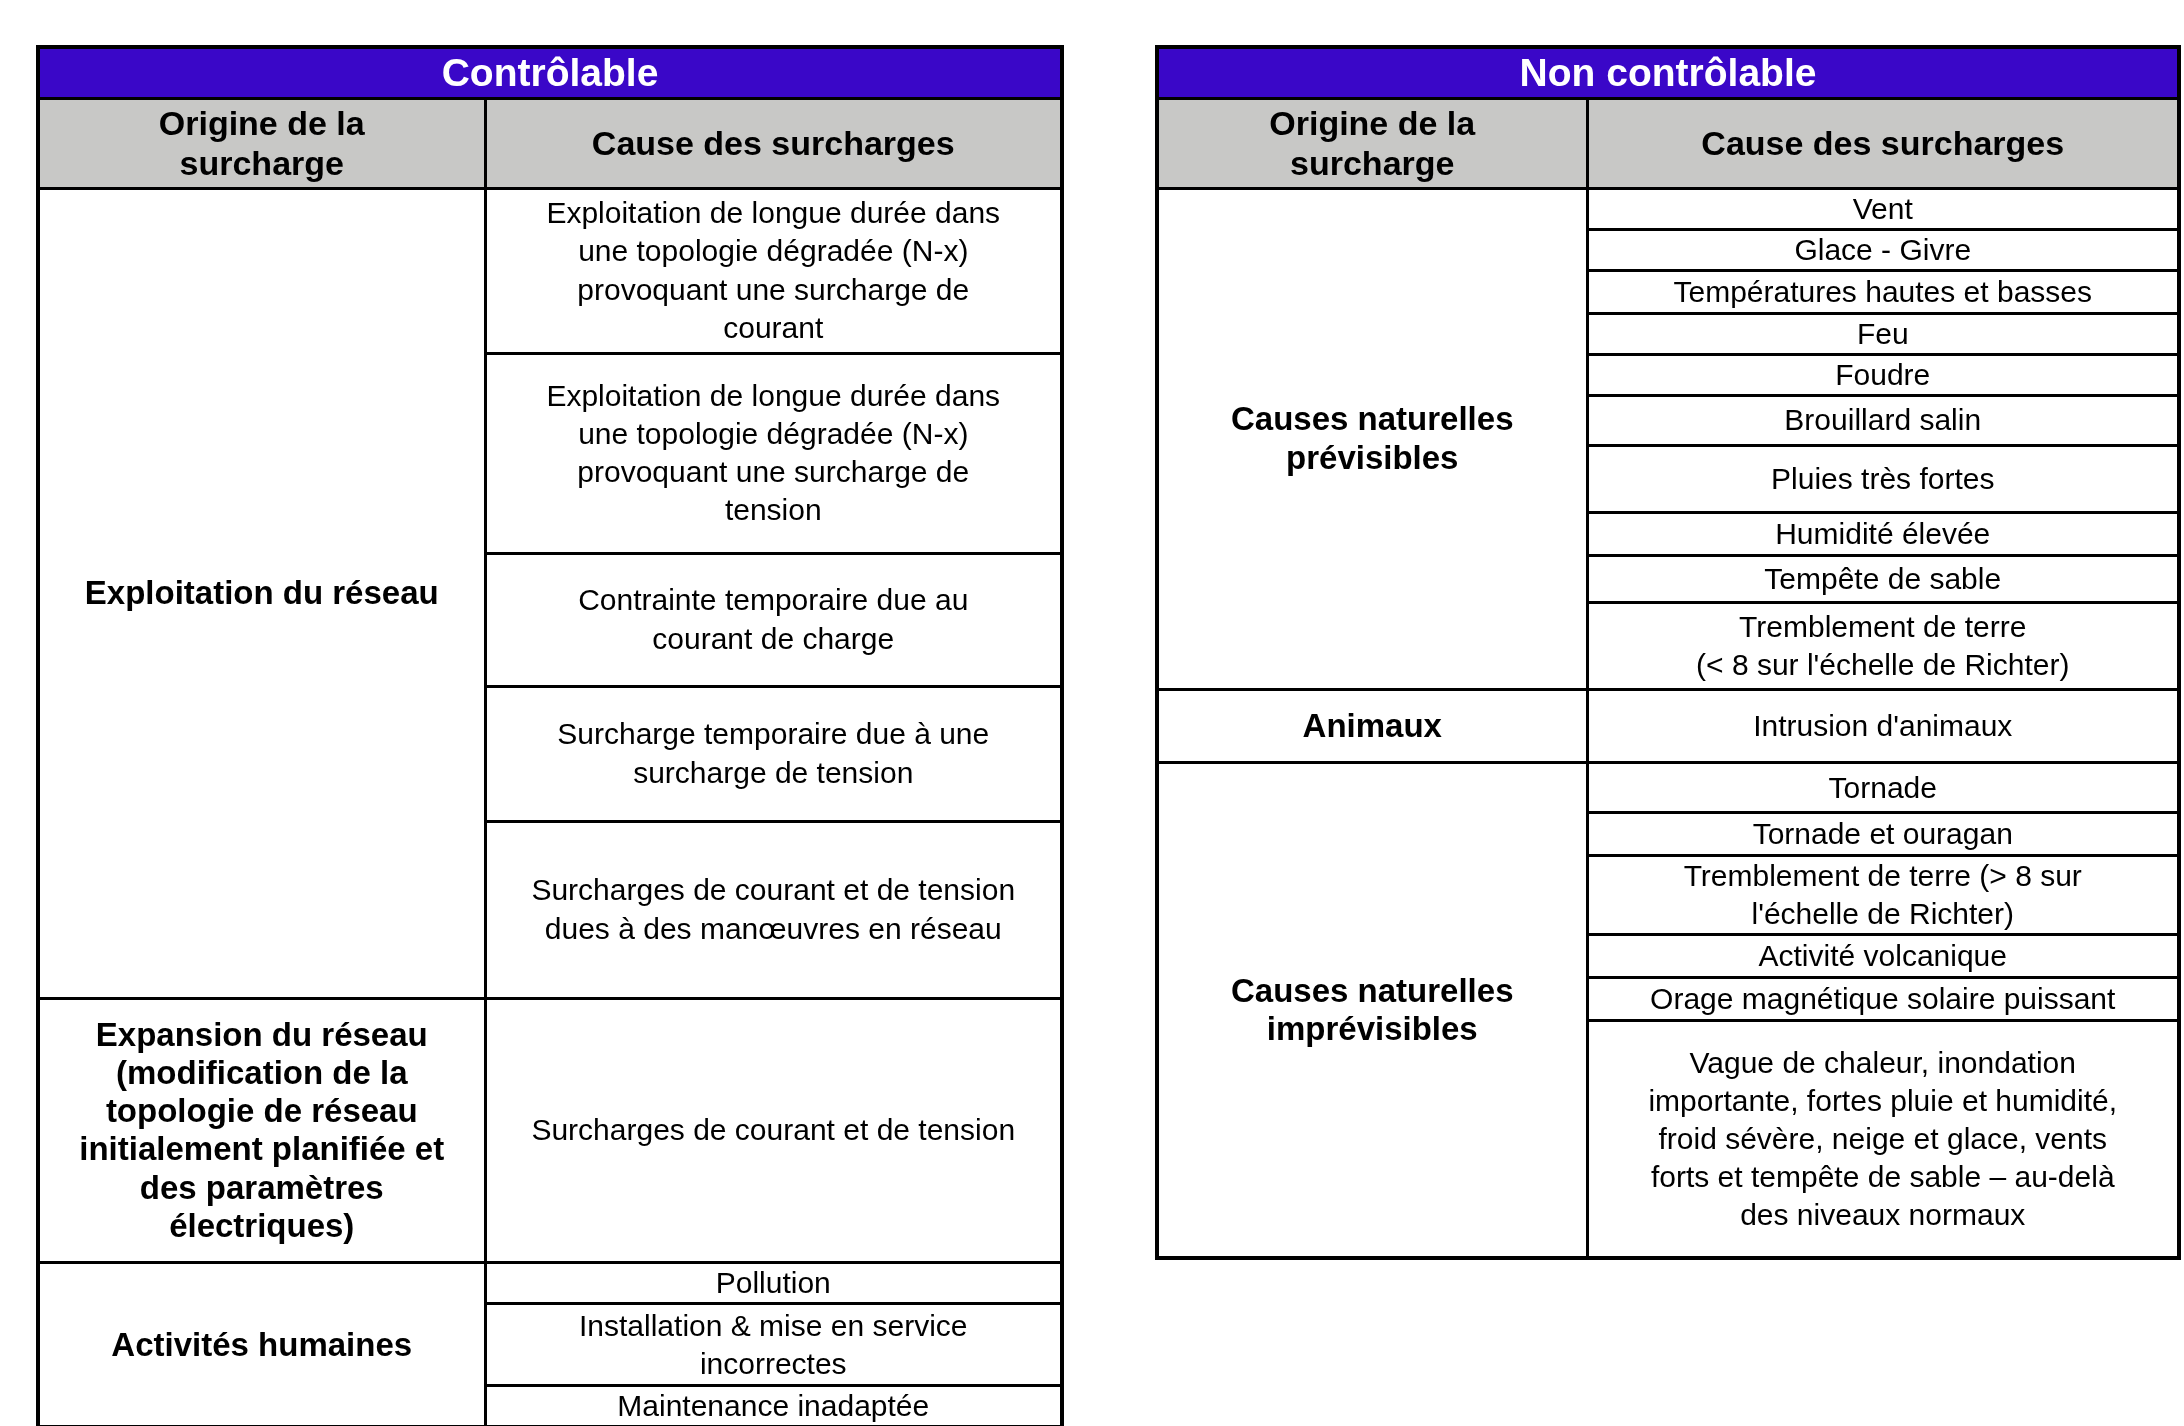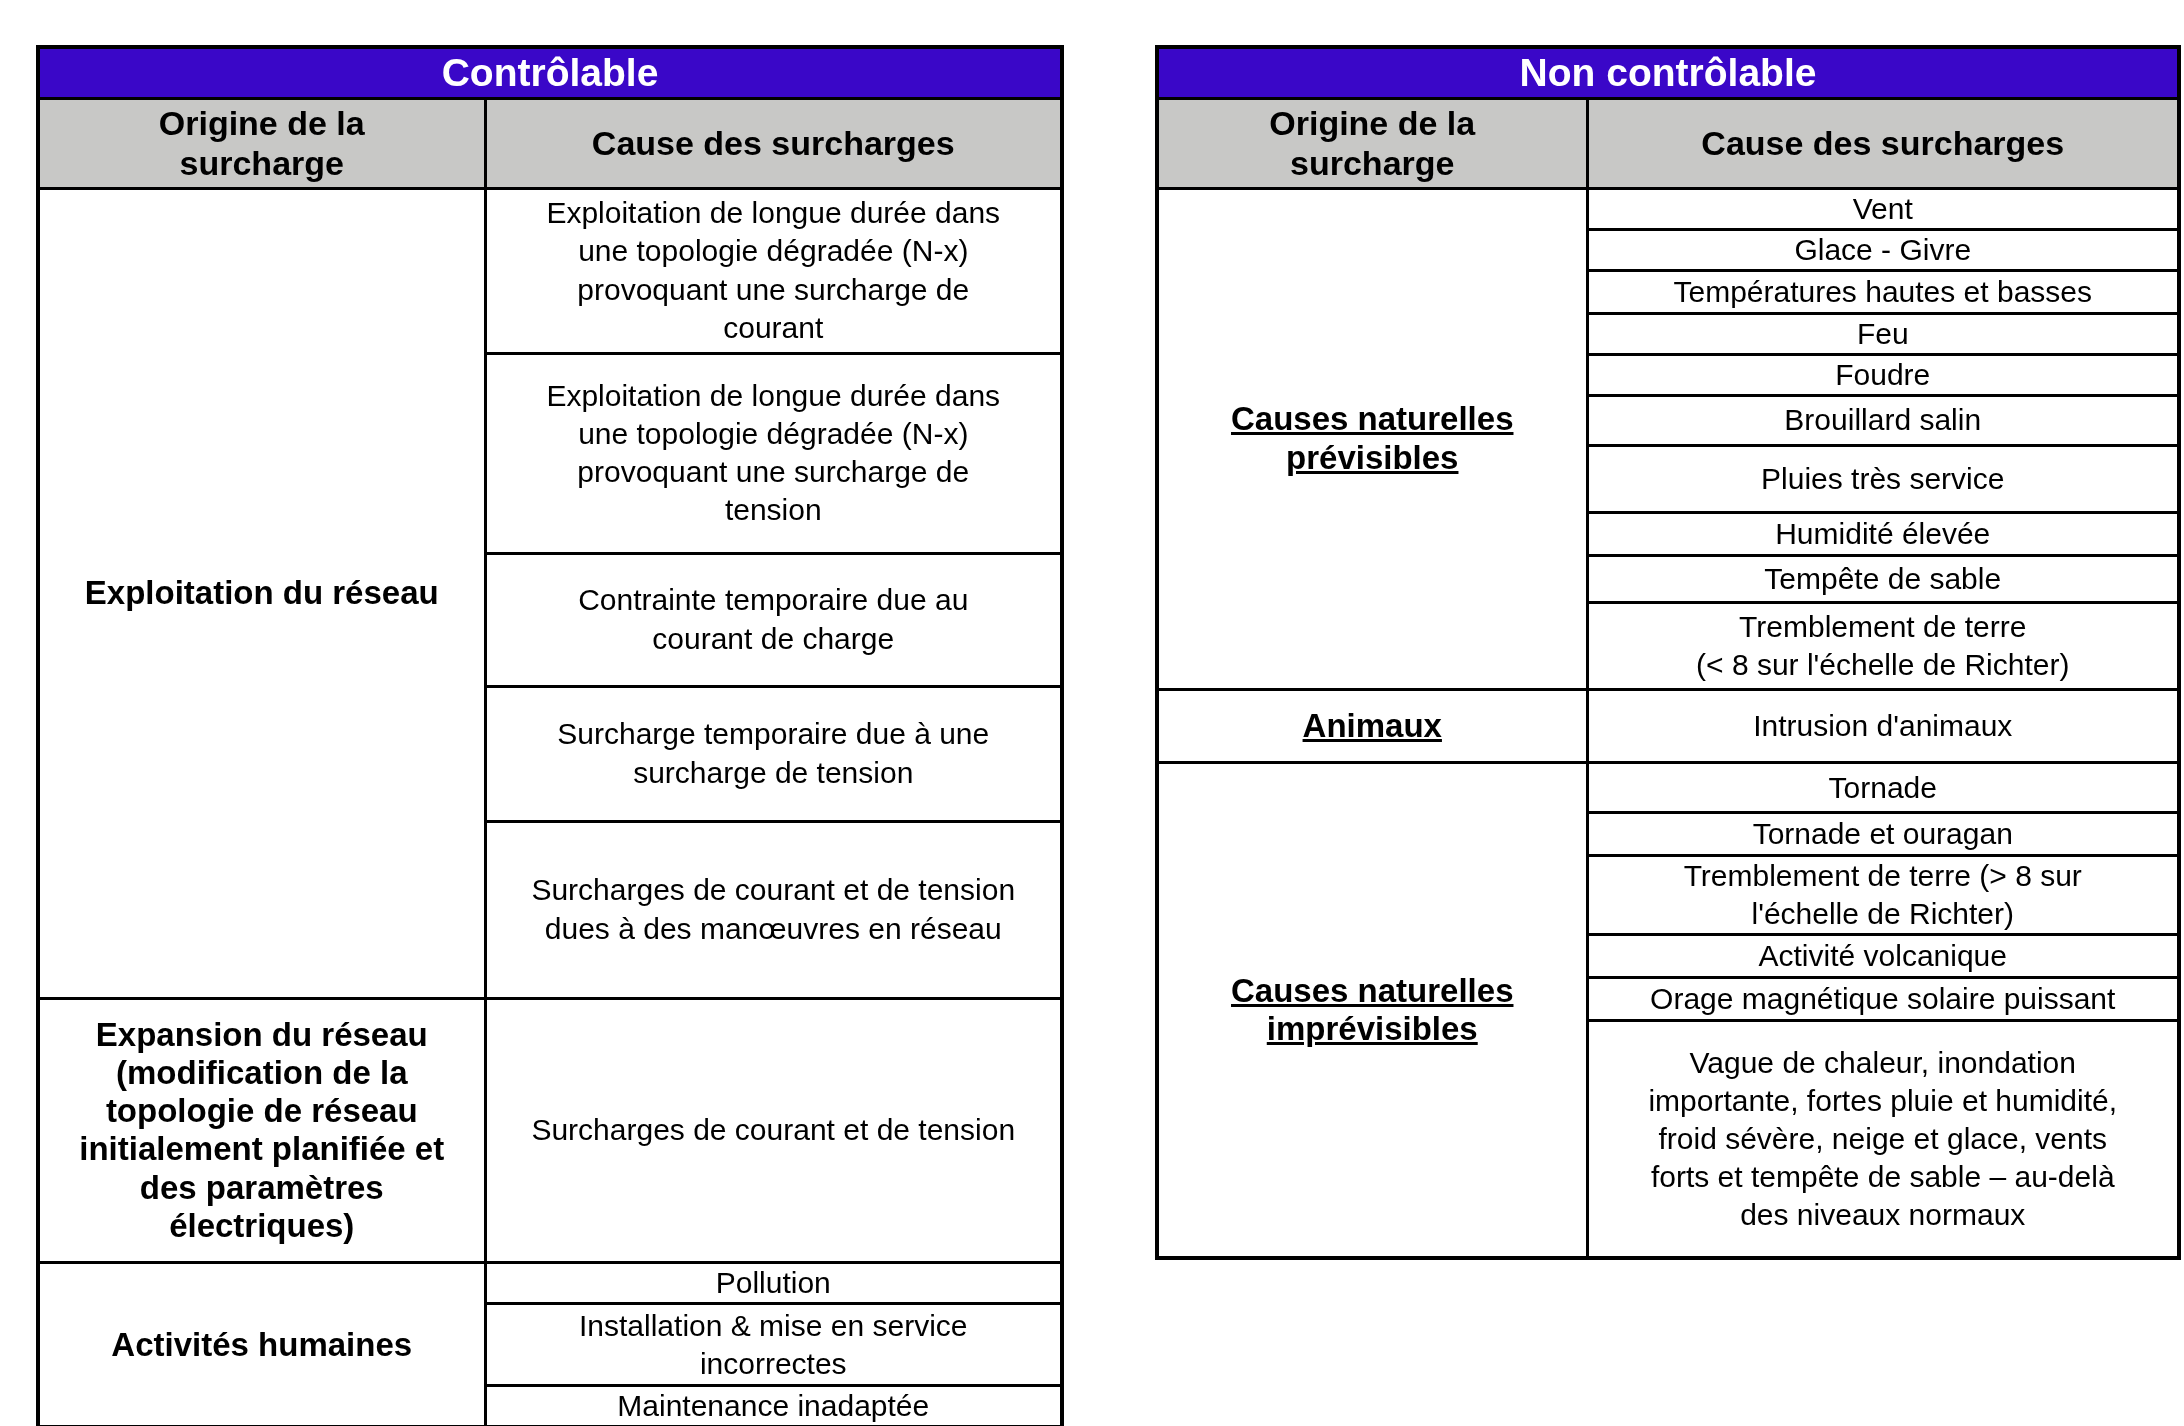--- a/index.html
+++ b/index.html
@@ -43,21 +43,21 @@
     font-size:34px;
     line-height:1.18;
   }
   .narrow{max-width:320px;margin:0 auto;}
   td.origin{
     font-weight:bold;
     font-size:33px;
     line-height:1.16;
   }
   #left-table td.origin{padding:16px 35px;}
-  #right-table td.origin{padding:16px 25px;text-decoration:underline;}
+  #right-table td.origin{padding:16px 25px;}
   td.cause{
     font-size:30px;
     line-height:1.27;
     padding:0 42px;
     white-space:pre-line;
     margin-left:16px;
   }
   #left-table{left:36px;top:45px;width:1024px;}
   #right-table{left:1155px;top:45px;width:1022px;}
 </style>
@@ -140,21 +140,21 @@
   <tr style="height:39px">
     <td class="cause">Feu</td>
   </tr>
   <tr style="height:40px">
     <td class="cause">Foudre</td>
   </tr>
   <tr style="height:50px">
     <td class="cause">Brouillard salin</td>
   </tr>
   <tr style="height:67px">
-    <td class="cause">Pluies très service</td>
+    <td class="cause">Pluies très fortes</td>
   </tr>
   <tr style="height:43px">
     <td class="cause">Humidité élevée</td>
   </tr>
   <tr style="height:47px">
     <td class="cause">Tempête de sable</td>
   </tr>
   <tr style="height:87px">
     <td class="cause">Tremblement de terre
 (&lt; 8 sur l'échelle de Richter)</td>

